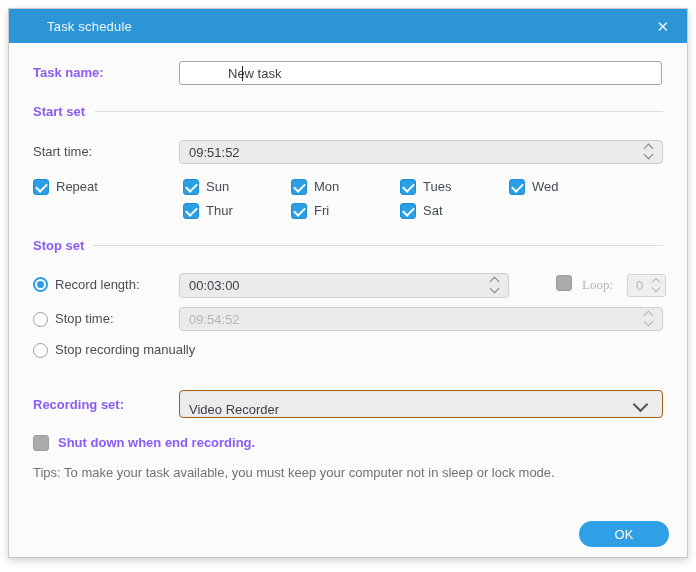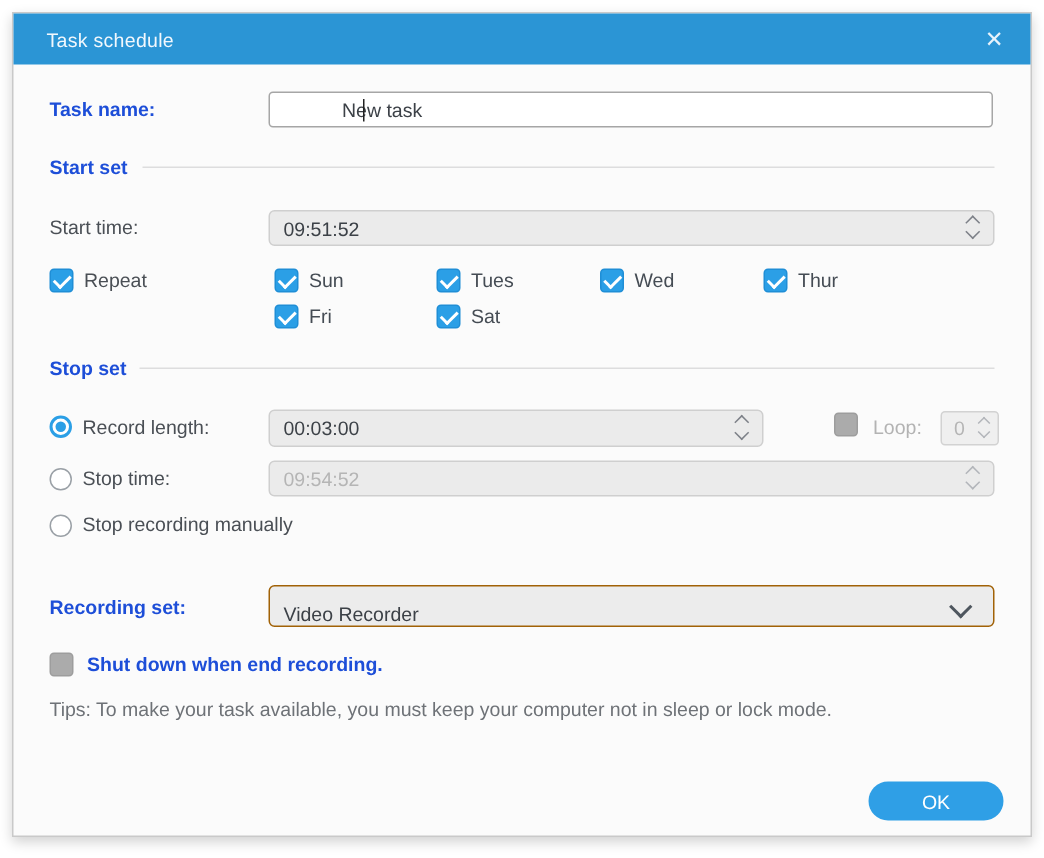--- a/index.html
+++ b/index.html
@@ -10,28 +10,28 @@
   }
   .dialog{
     position:absolute;left:8px;top:8px;width:680px;height:550px;
     background:#fbfbfb;border:1px solid #c9c9c9;box-sizing:border-box;
     box-shadow:0 3px 8px rgba(0,0,0,0.18);
   }
   .titlebar{
     position:absolute;left:0;top:0;width:100%;height:34px;background:#2b95d5;
     display:flex;align-items:center;box-sizing:border-box;padding:0 14px 0 22px;
   }
-  .titlebar .title{color:#f2f8fd;font-size:13px;letter-spacing:.2px;}
+  .titlebar .title{color:#f2f8fd;font-size:13px;letter-spacing:.2px;margin-left:16px;}
   .titlebar .close{
     margin-left:auto;color:#e8f3fb;font-size:15px;line-height:15px;cursor:pointer;
     padding:2px 4px;font-weight:400;
   }
   .lbl{position:absolute;line-height:16px;white-space:nowrap;}
-  .bold{font-weight:bold;color:#1d4ed8;}
-  .gray{color:#b3b3b3;}
+  .bold{font-weight:bold;color:#8b5cf6;}
+  .gray{color:#b3b3b3;font-family:Liberation Serif, serif;}
   .field{
     position:absolute;box-sizing:border-box;background:#ebebeb;
     border:1px solid #cfcfcf;border-radius:4px;color:#3c4147;
     display:flex;align-items:center;padding:0 24px 0 9px;
   }
   .field.white{background:#ffffff;border-color:#a6a6a6;border-radius:3px;}
   .field.disabled{color:#b5b5b5;}
   .caret{position:absolute;left:62px;top:4px;width:1px;height:15px;background:#222;}
   .divider{position:absolute;height:1px;background:#ddddde;}
   .chev{position:absolute;width:6px;height:6px;border-right:1.6px solid #7d8188;border-bottom:1.6px solid #7d8188;}
@@ -115,20 +115,26 @@
     <div class="dayitem">
         <i class="cb">
           <i class="check"></i>
         </i>
         <span>Sun</span>
       </div>
     <div class="dayitem">
         <i class="cb">
           <i class="check"></i>
         </i>
+        <span>Mon</span>
+      </div>
+    <div class="dayitem">
+        <i class="cb">
+          <i class="check"></i>
+        </i>
         <span>Tues</span>
       </div>
     <div class="dayitem">
         <i class="cb">
           <i class="check"></i>
         </i>
         <span>Wed</span>
       </div>
     <div class="dayitem">
         <i class="cb">

